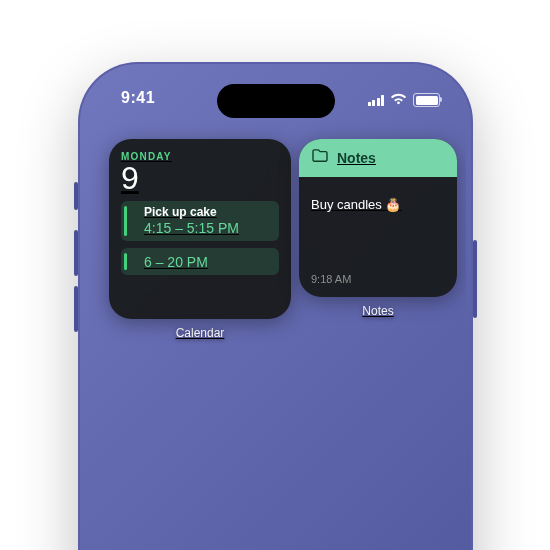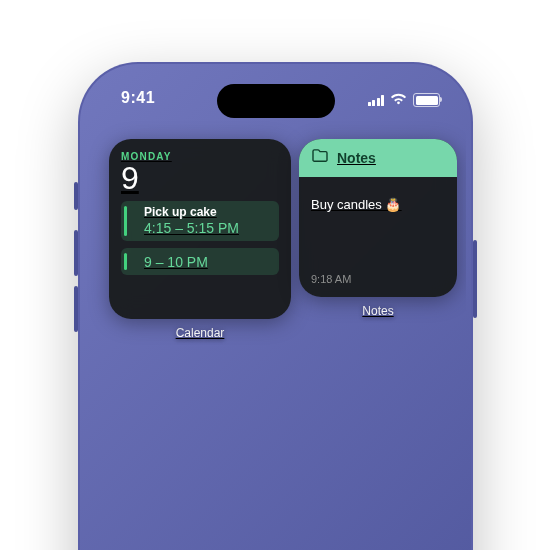--- a/index.html
+++ b/index.html
@@ -100,21 +100,21 @@
       <div class="widgets">
         <div class="widget-col">
           <div class="widget cal">
             <div class="cal-day">MONDAY</div>
             <div class="cal-date">9</div>
             <div class="event">
               <div class="ev-title">Pick up cake</div>
               <div class="ev-time">4:15 – 5:15 PM</div>
             </div>
             <div class="event">
-              <div class="ev-time">9 – 10 PM</div>
+              <div class="ev-time">6 – 20 PM</div>
             </div>
           </div>
           <div class="widget-label">Calendar</div>
         </div>
 
         <div class="widget-col">
           <div class="widget">
             <div class="notes-header">
               <span>
                 <svg class="folder-ico" viewBox="0 0 20 16">

